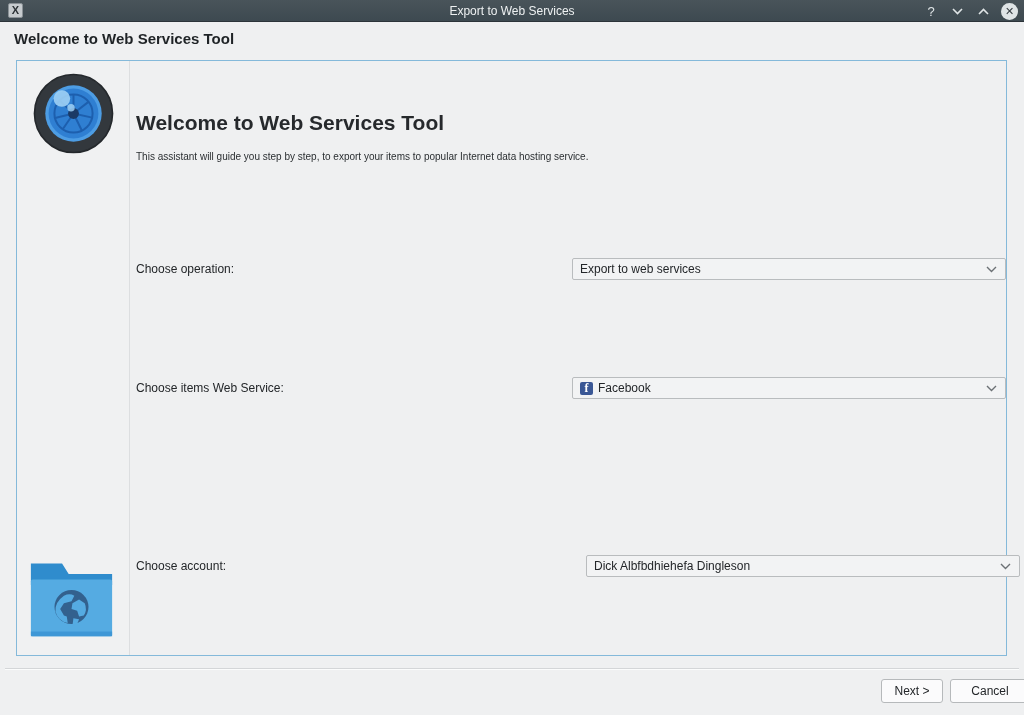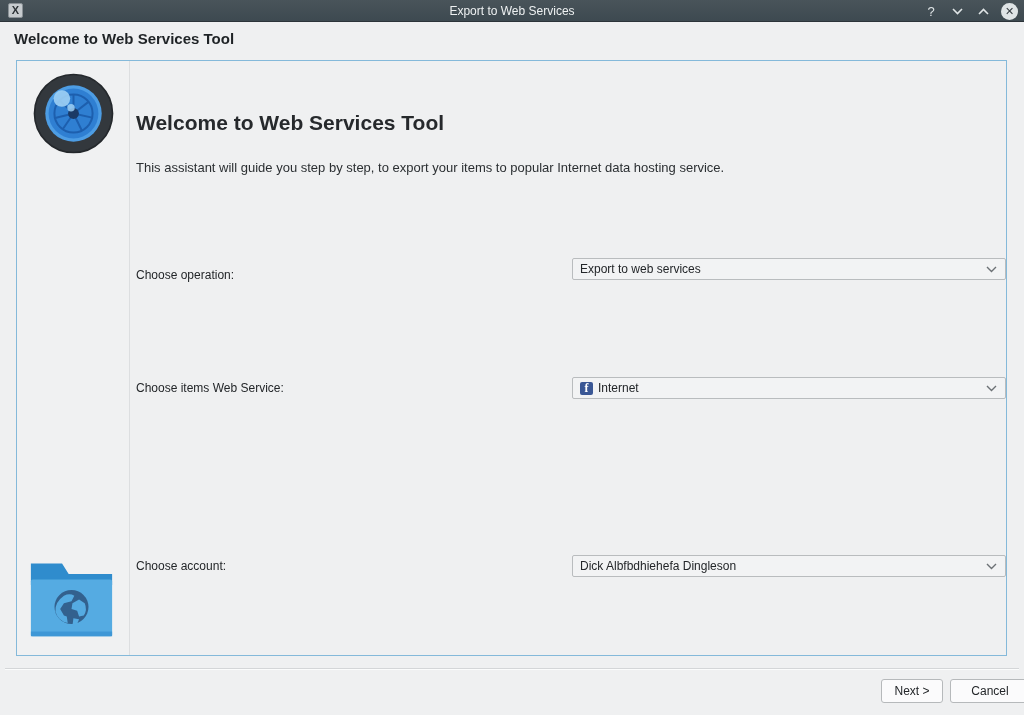--- a/index.html
+++ b/index.html
@@ -60,42 +60,42 @@
   }
   .logo-lens { position: absolute; left: 15px; top: 11px; width: 83px; height: 83px; }
   .logo-folder { position: absolute; left: 9px; top: 495px; width: 91px; height: 85px; }
 
   .content { position: absolute; left: 114px; top: 0; right: 0; height: 100%; }
 
   .wizard-title {
     position: absolute; left: 5px; top: 50px;
     font-size: 21px; font-weight: bold; color: #26292c;
   }
-  .desc { position: absolute; left: 5px; font-size: 13px; color: #2b2f32; margin-top: 9px; }
+  .desc { position: absolute; left: 5px; font-size: 10px; color: #2b2f32; }
   .desc1 { top: 90px; }
   .desc2 { top: 113px; }
 
   .field-label { position: absolute; left: 5px; font-size: 12px; color: #232629; }
   .combo {
     position: absolute; left: 441px; width: 434px; height: 22px;
     background: #f2f3f4; border: 1px solid #b9bcbe; border-radius: 2px;
     display: flex; align-items: center; padding: 0 26px 0 7px;
     font-size: 12px; color: #232629; cursor: default;
   }
   .combo .chev {
     position: absolute; right: 8px; top: 7px;
   }
   .fb-badge {
     width: 13px; height: 13px; background: #3a5795; border-radius: 2px;
     margin-right: 5px; flex: 0 0 auto;
     display: flex; align-items: flex-end; justify-content: center;
     color: #ffffff; font-size: 12px; font-weight: bold;
     font-family: "Liberation Serif", serif; line-height: 13px; overflow: hidden;
   }
-  .row1-label { top: 262px; } .row1-combo { top: 197px; } .row2-combo { top: 316px; } .row3-combo { top: 494px; }
+  .row1-label { top: 262px; } .row1-combo { top: 197px; } .row2-combo { top: 316px; } .row3-combo { top: 494px; margin-left: 14px; }
   .row1-combo { top: 197px; } .row2-combo { top: 316px; } .row3-combo { top: 494px; }
   .field-label { transform: none; }
 
   
   .footer-sep {
     position: absolute; left: 5px; right: 5px; top: 668px; height: 0;
     border-top: 1px solid #d4d6d8; border-bottom: 1px solid #fbfcfc;
   }
   .btn {
     position: absolute; top: 679px; height: 24px;
@@ -165,32 +165,32 @@
         <path d="M56 46 l6 4 q3 7 -1 13 l-5 1 l-2 -6 l-6 -2 l1 -6 z" fill="#55abe2"></path>
         <path d="M50 66 l6 1 l-2 5 l-5 2 z" fill="#55abe2"></path>
       </g>
     </svg>
   </div>
 
   <div class="content">
     <div class="wizard-title">Welcome to Web Services Tool</div>
     <div class="desc desc1">This assistant will guide you step by step, to export your items to popular Internet data hosting service.</div>
 
-    <div class="field-label row1-label" style="top:207px">Choose operation:</div>
+    <div class="field-label row1-label" style="top:201px">Choose operation:</div>
     <div class="combo row1-combo">
       <span>Export to web services</span>
       <svg class="chev" width="11" height="7" viewBox="0 0 11 7">
         <polyline points="1,1 5.5,5.5 10,1" fill="none" stroke="#6c7175" stroke-width="1.4"></polyline>
       </svg>
     </div>
 
     <div class="field-label" style="top:320px">Choose items Web Service:</div>
     <div class="combo row2-combo">
       <span class="fb-badge">f</span>
-      <span>Internet</span>
+      <span>Facebook</span>
       <svg class="chev" width="11" height="7" viewBox="0 0 11 7">
         <polyline points="1,1 5.5,5.5 10,1" fill="none" stroke="#6c7175" stroke-width="1.4"></polyline>
       </svg>
     </div>
 
     <div class="field-label" style="top:498px">Choose account:</div>
     <div class="combo row3-combo">
       <span>Dick Albfbdhiehefa Dingleson</span>
       <svg class="chev" width="11" height="7" viewBox="0 0 11 7">
         <polyline points="1,1 5.5,5.5 10,1" fill="none" stroke="#6c7175" stroke-width="1.4"></polyline>

